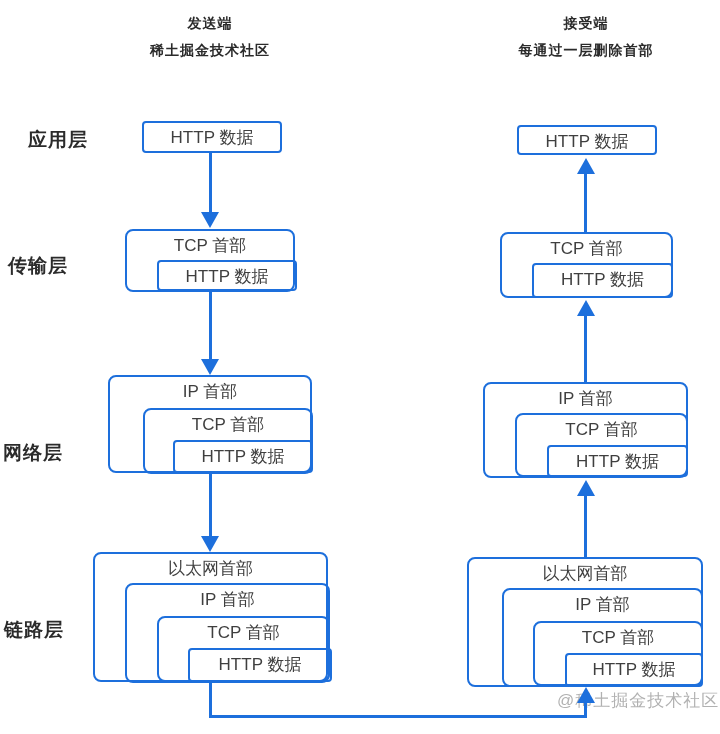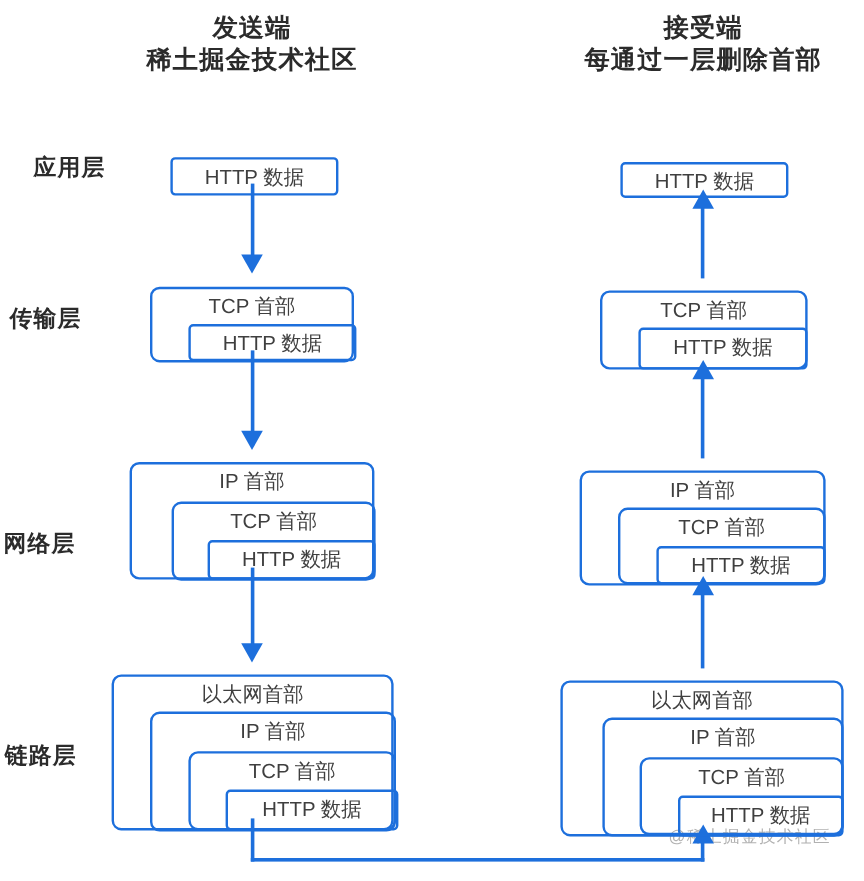--- a/index.html
+++ b/index.html
@@ -8,32 +8,32 @@
     background:var(--background,#fff);
   }
   .stage{
     position:relative;
     width:720px;height:734px;
     background:var(--background,#fff);
     overflow:hidden;
   }
   .header{
     position:absolute;width:300px;top:10px;
-    text-align:center;font-weight:700;font-size:21px;line-height:27px;
+    text-align:center;font-weight:700;font-size:14px;line-height:27px;
     color:var(--heading,#2b2b2b);letter-spacing:1px;
   }
   .layer-label{
     position:absolute;
     font-size:19px;font-weight:700;color:var(--heading,#2b2b2b);
     letter-spacing:1px;white-space:nowrap;
   }
   .box{
     position:absolute;box-sizing:border-box;
     border:2.5px solid var(--accent,#1d6fdc);
-    background:transparent;text-align:center;margin-top:10px;
+    background:transparent;text-align:center;
   }
   .r8{border-radius:8px;}
   .r4{border-radius:4px;}
   .box-label{
     display:block;font-size:17px;line-height:29px;
     color:var(--box-text,#3f3f3f);white-space:nowrap;
   }
   .vline{position:absolute;width:3px;background:var(--accent,#1d6fdc);}
   .hline{position:absolute;height:3px;background:var(--accent,#1d6fdc);}
   .arr-down{
@@ -41,21 +41,21 @@
     border-left:9px solid transparent;border-right:9px solid transparent;
     border-top:16px solid var(--accent,#1d6fdc);
   }
   .arr-up{
     position:absolute;width:0;height:0;
     border-left:9px solid transparent;border-right:9px solid transparent;
     border-bottom:16px solid var(--accent,#1d6fdc);
   }
   .watermark{
     position:absolute;left:557px;top:689px;
-    font-size:14px;letter-spacing:1px;
+    font-size:17px;letter-spacing:1px;
     color:var(--watermark,#9e9e9e);opacity:.8;white-space:nowrap;
   }
 </style>
 </head>
 <body>
 
 <div class="stage">
 
   <div class="header" style="left:60px">
     <div>发送端</div>

